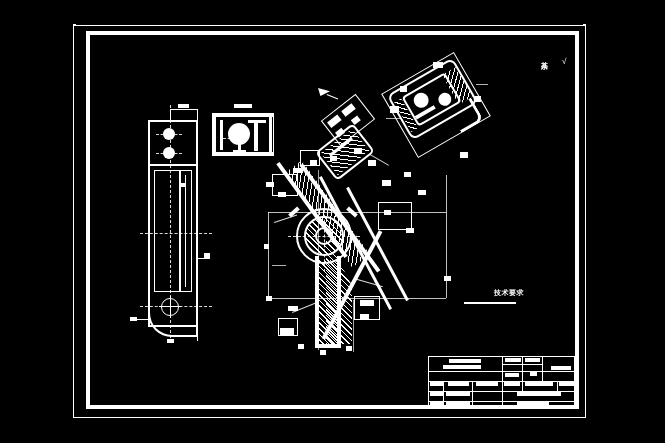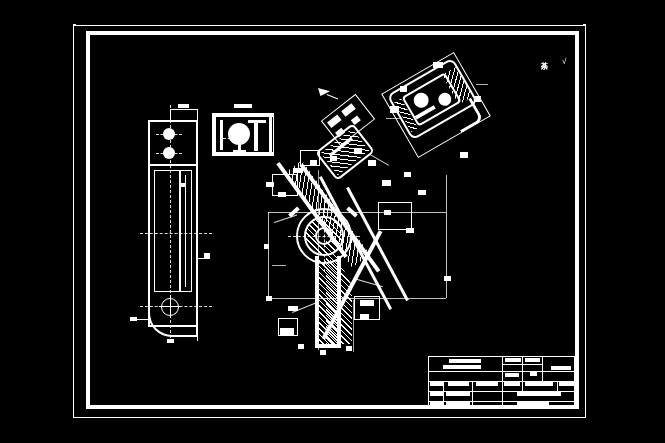--- a/index.html
+++ b/index.html
@@ -257,20 +257,24 @@
 
     <div class="fill" style="left:0px;top:48px;width:9px;height:7px;"></div>
     <div class="fill" style="left:84px;top:38px;width:7px;height:6px;"></div>
     <div class="fill" style="left:10px;top:28px;width:7px;height:6px;"></div>
     <div class="fill" style="left:70px;top:94px;width:8px;height:6px;"></div>
 
     <div class="ln h thin" style="left:-4px;top:60px;width:16px;height:1px;opacity:.7;"></div>
     <div class="ln h thin" style="left:86px;top:26px;width:12px;height:1px;opacity:.7;"></div>
   </div>
 
+  <div style="position:absolute;left:486px;top:290px;width:88px;height:24px;">
+    <div class="txt cn note" style="left:8px;top:0px;">技术要求</div>
+    <div class="ul" style="left:-22px;top:12px;width:52px;"></div>
+  </div>
 
   <div id="title-block">
 
     <div class="tbln" style="left:0;top:14px;width:147px;height:1px;"></div>
     <div class="tbln" style="left:0;top:24px;width:147px;height:1px;"></div>
     <div class="tbln" style="left:0;top:34px;width:147px;height:1px;"></div>
     <div class="tbln" style="left:0;top:44px;width:147px;height:1px;"></div>
     <div class="tbln" style="left:73px;top:7px;width:40px;height:1px;"></div>
 
     <div class="tbln" style="left:14px;top:24px;width:1px;height:26px;"></div>

